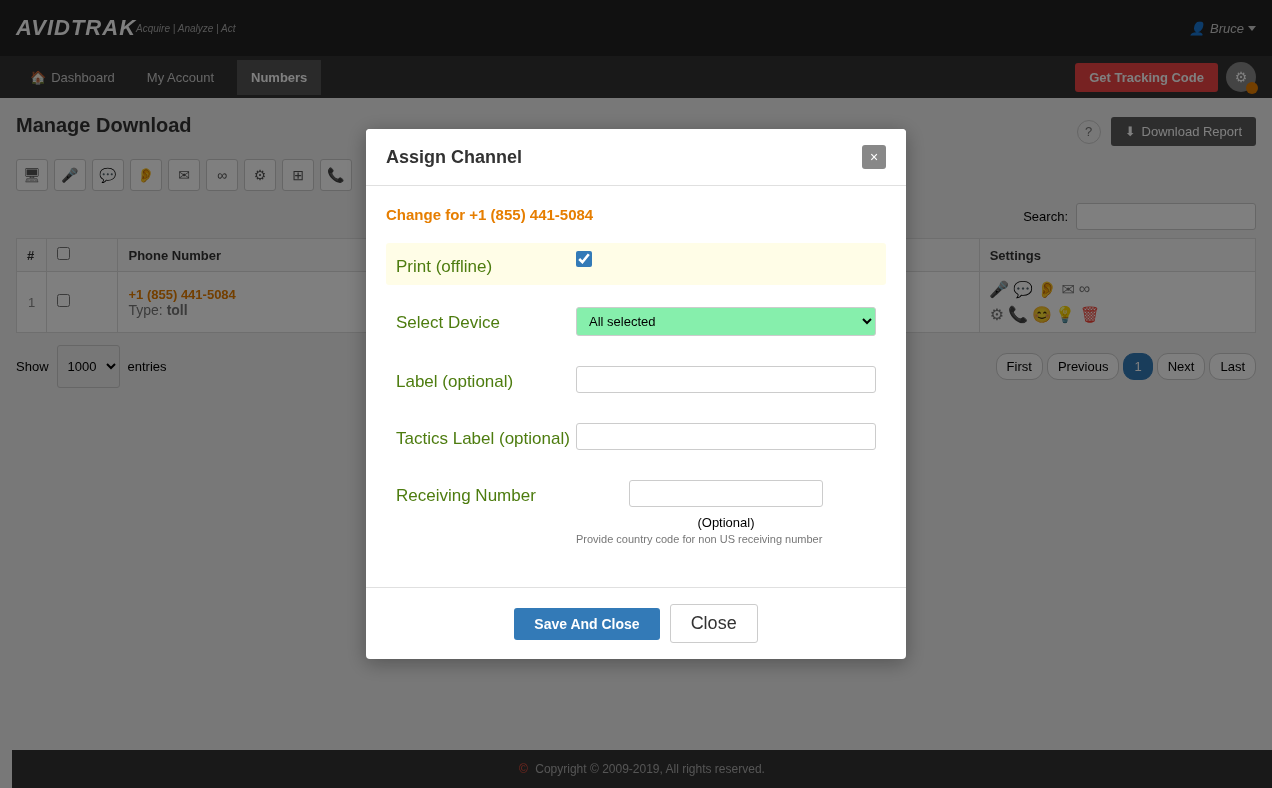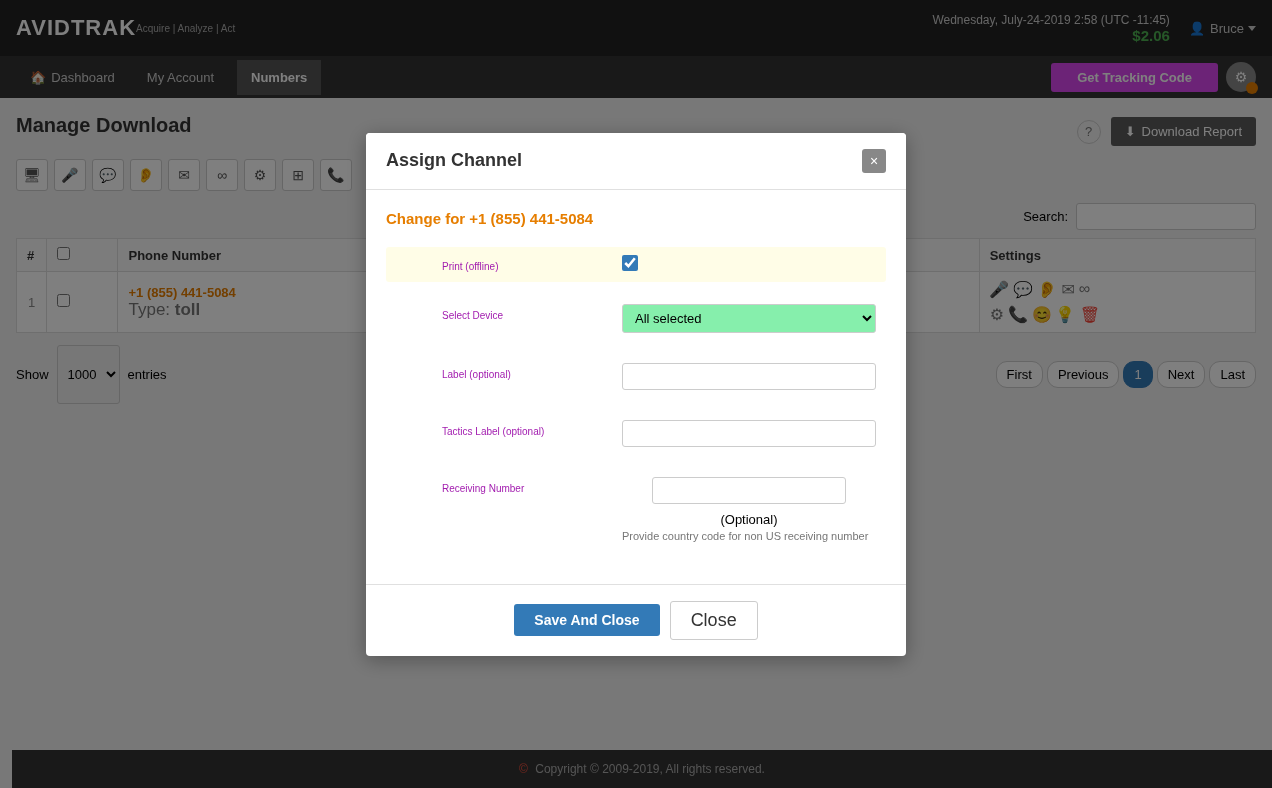--- a/index.html
+++ b/index.html
@@ -6,20 +6,21 @@
     body { font-family: Arial, sans-serif; font-size: 13px; background: #f0f0f0; }
 
     
     .top-bar {
       background: #222;
       display: flex;
       align-items: center;
       justify-content: space-between;
       padding: 8px 16px;
       height: 56px;
+      font-style: italic;
     }
     .logo-area { display: flex; align-items: center; }
     .logo-text { color: white; font-size: 22px; font-weight: bold; letter-spacing: 1px; }
     .logo-sub { color: #aaa; font-size: 10px; display: block; }
     .top-right { display: flex; align-items: center; gap: 20px; }
     .datetime-info { text-align: right; color: #ccc; font-size: 12px; }
     .balance { color: #4caf50; font-weight: bold; font-size: 15px; }
     .user-info { color: #ccc; display: flex; align-items: center; gap: 4px; cursor: pointer; }
     .user-info .caret { border-left: 4px solid transparent; border-right: 4px solid transparent; border-top: 5px solid #ccc; display: inline-block; }
 
@@ -30,24 +31,24 @@
       align-items: center;
       justify-content: space-between;
       padding: 0 16px;
       height: 42px;
     }
     .nav-left { display: flex; align-items: center; gap: 4px; }
     .nav-item { color: #ccc; padding: 10px 14px; cursor: pointer; font-size: 13px; display: flex; align-items: center; gap: 5px; }
     .nav-item.active { background: #555; color: white; font-weight: bold; }
     .nav-right { display: flex; align-items: center; gap: 8px; }
     .btn-tracking {
-      background: #d946ef;
+      background: #ef4444;
       color: white;
       border: none;
-      padding: 7px 26px;
+      padding: 7px 14px;
       cursor: pointer;
       font-size: 13px;
       font-weight: bold;
       border-radius: 3px;
     }
     .settings-icon-circle {
       background: #888;
       color: white;
       width: 30px; height: 30px;
       border-radius: 50%;
@@ -123,34 +124,34 @@
       color: #333;
     }
     .data-table td {
       border: 1px solid #ddd;
       padding: 8px 10px;
       vertical-align: middle;
     }
     .data-table tr:nth-child(even) td { background: #fafafa; }
     .row-number { color: #888; text-align: center; width: 30px; }
     .phone-number { color: #e67e00; font-weight: bold; cursor: pointer; }
-    .phone-type { color: #777; font-size: 17px; }
+    .phone-type { color: #777; font-size: 14px; }
     .edit-icon { color: #e67e00; cursor: pointer; }
 
     .action-icons { display: flex; gap: 4px; flex-wrap: wrap; }
     .action-icon { font-size: 16px; cursor: pointer; }
     .action-icon.green { color: #4caf50; }
     .action-icon.blue { color: #2196f3; }
     .action-icon.gray { color: #777; }
     .action-icon.red { color: #f44336; }
     .action-icon.yellow { color: #ff9800; }
 
     
     .show-entries { display: flex; align-items: center; gap: 8px; font-size: 13px; }
-    .show-select { border: 1px solid #ccc; padding: 20px 6px; border-radius: 3px; font-size: 13px; }
+    .show-select { border: 1px solid #ccc; padding: 12px 6px; border-radius: 3px; font-size: 13px; }
 
     
     .pagination { display: flex; align-items: center; gap: 4px; }
     .page-btn {
       padding: 5px 10px;
       border: 1px solid #ccc;
       background: white;
       cursor: pointer;
       border-radius: 11px;
       font-size: 13px;
@@ -225,24 +226,23 @@
       display: flex;
       align-items: flex-start;
       margin-bottom: 14px;
       padding: 8px 10px;
       border-radius: 3px;
     }
     .form-row.highlighted { background: #fffde7; }
     .form-label {
       width: 180px;
       min-width: 180px;
-      font-size: 10px;
-      color: #a21caf;
+      font-size: 17px;
+      color: #4d7c0f;
       padding-top: 6px;
-      margin-left: 46px;
     }
     .form-control-area { flex: 1; }
     .form-input {
       width: 100%;
       border: 1px solid #ccc;
       padding: 5px 8px;
       border-radius: 3px;
       font-size: 13px;
     }
     .form-select {
@@ -303,24 +303,20 @@
   </style>
 </head>
 <body>
 
 <div class="top-bar">
   <div class="logo-area">
     <span class="logo-text">AVIDTRAK</span>
     <span class="logo-sub">Acquire | Analyze | Act</span>
   </div>
   <div class="top-right">
-    <div class="datetime-info">
-      <span>Wednesday, July-24-2019 2:58 (UTC -11:45)</span><br>
-      <span class="balance">$2.06</span>
-    </div>
     <div class="user-info">
       <span>👤</span>
       <span>Bruce</span>
       <span class="caret"></span>
     </div>
   </div>
 </div>
 
 <div class="nav-bar">
   <div class="nav-left">

